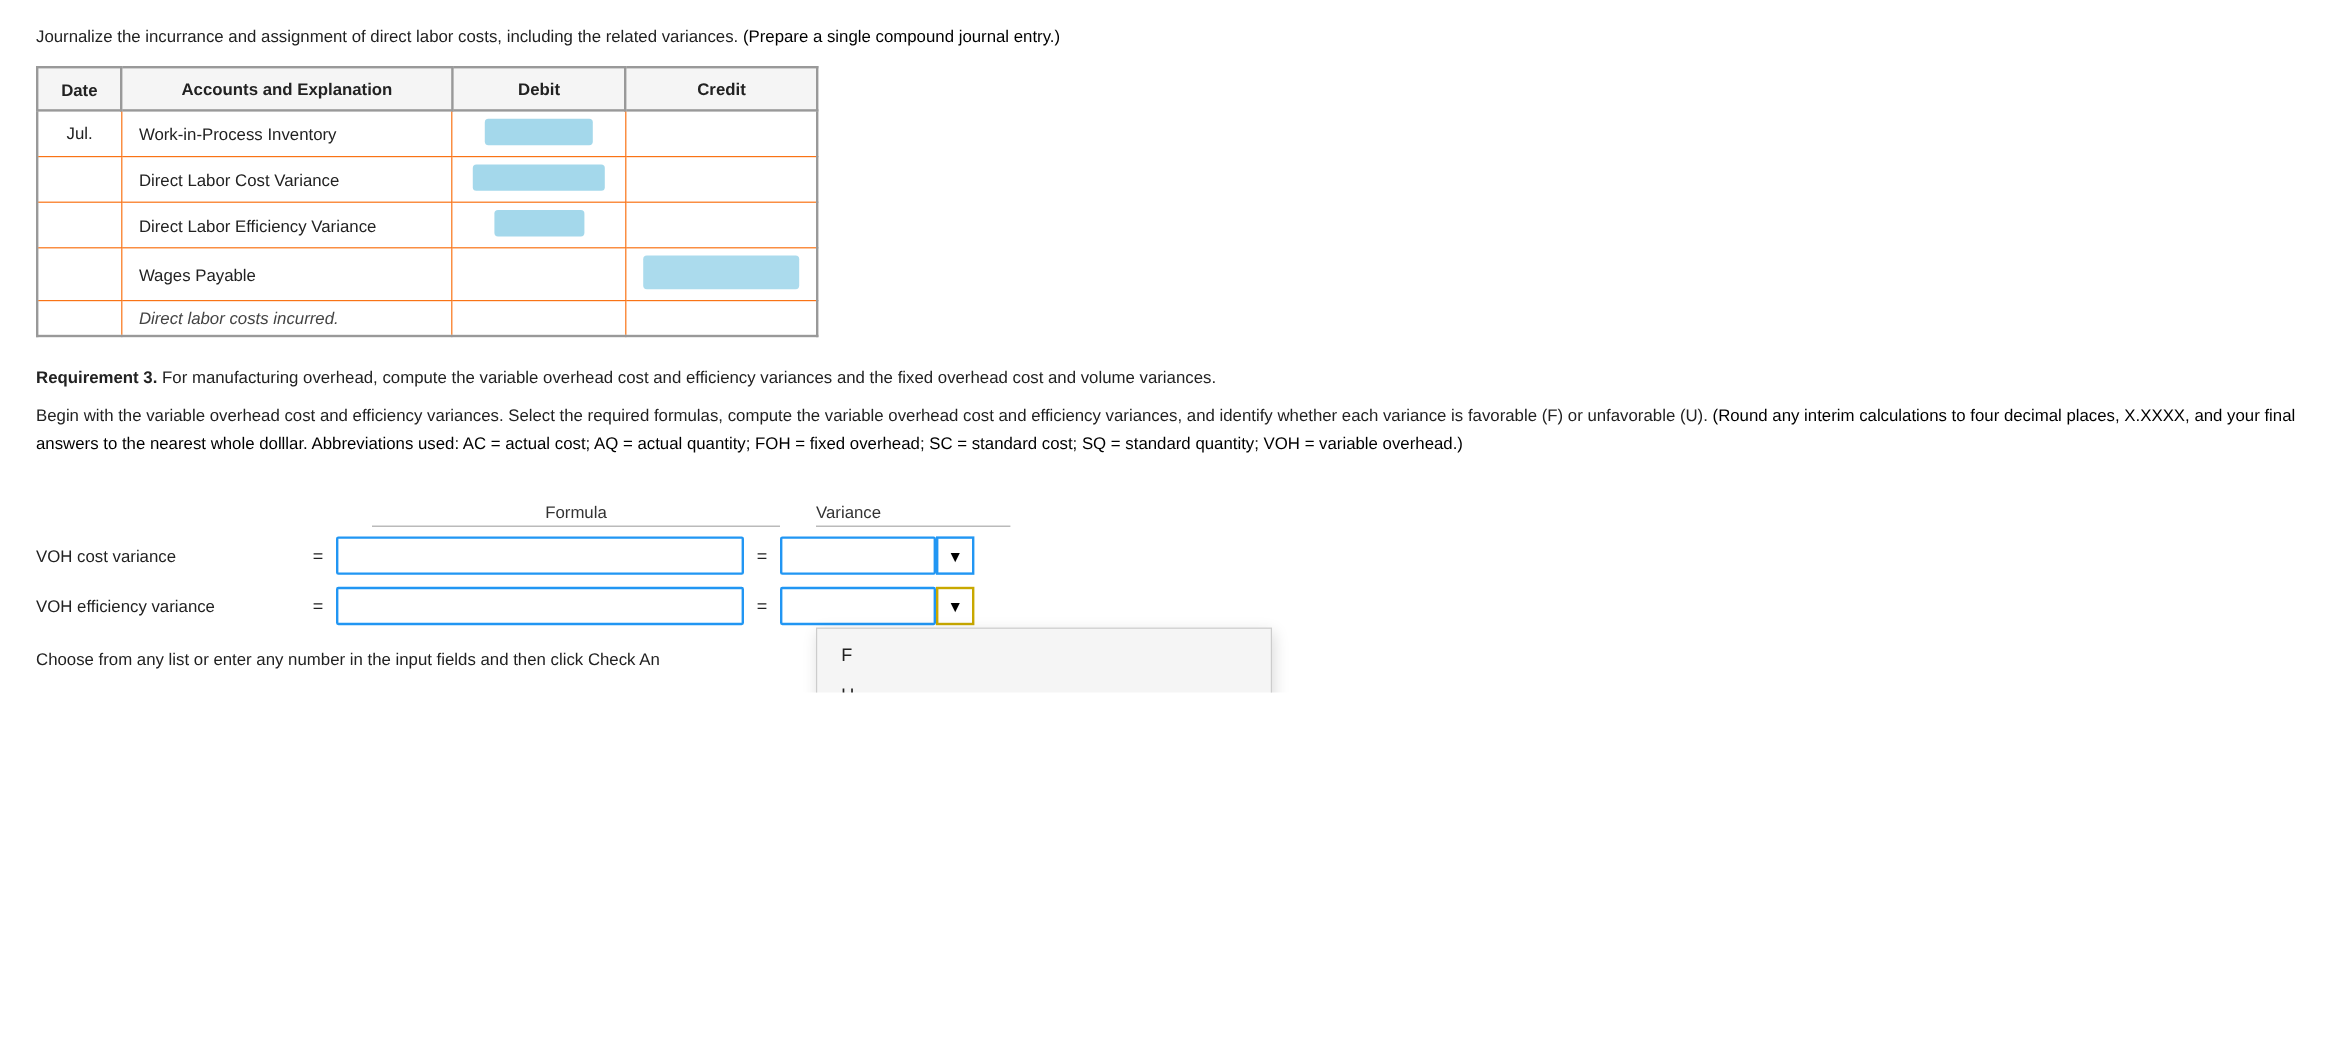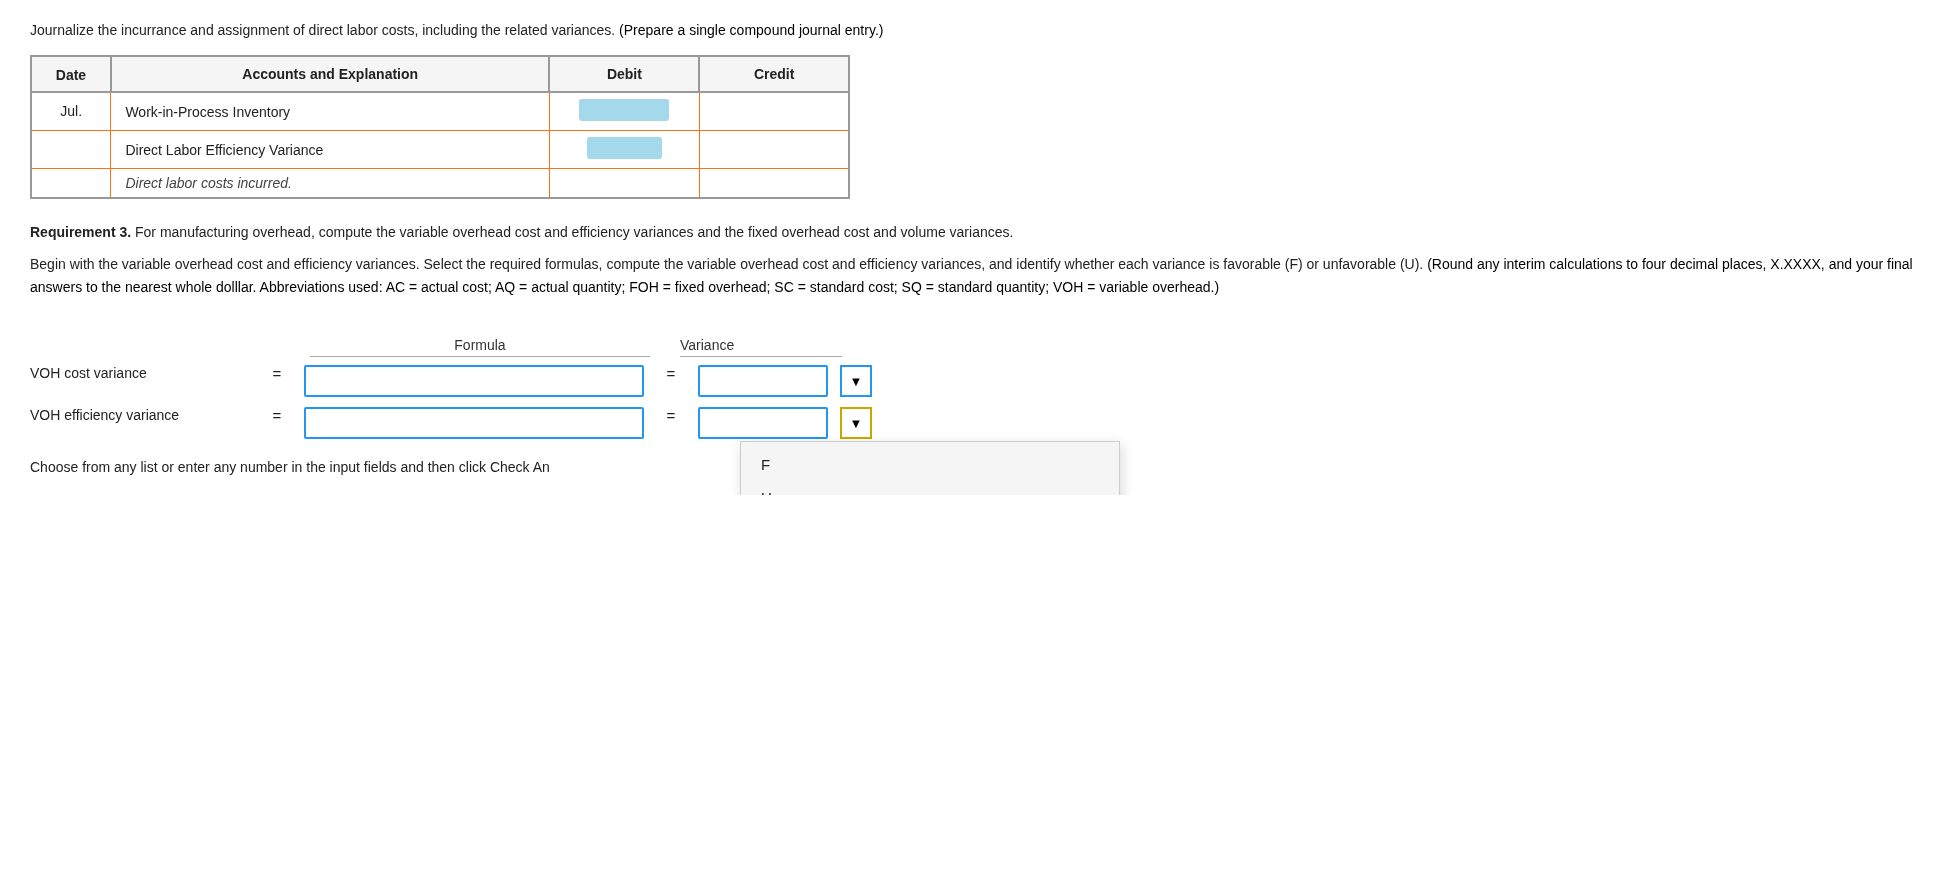--- a/index.html
+++ b/index.html
@@ -13,21 +13,21 @@
     .intro-text {
       margin-bottom: 14px;
       font-size: 14px;
       line-height: 1.5;
     }
     .green-text {
       color: #000000;
     }
     
     .journal-table {
-      width: 820px;
+      width: 652px;
       border-collapse: collapse;
       margin-bottom: 22px;
       border: 2px solid #999;
     }
     .journal-table th {
       background: #f5f5f5;
       border: 2px solid #999;
       padding: 8px 14px;
       text-align: center;
       font-weight: bold;
@@ -81,23 +81,23 @@
       margin-bottom: 4px;
     }
 
     
     .formula-section {
       margin-bottom: 20px;
     }
 
     .formula-row {
       display: flex;
-      align-items: flex-start;
+      align-items: center;
       margin-bottom: 10px;
-      gap: 12px;
+      gap: 0px;
     }
     .formula-label {
       width: 220px;
       font-size: 14px;
       color: #222;
     }
     .formula-eq {
       width: 30px;
       text-align: center;
       font-size: 15px;
@@ -200,30 +200,46 @@
 
     <tr>
       <td class="date-col">Jul.</td>
       <td class="account-col">Work-in-Process Inventory</td>
       <td class="debit-col">
         <span class="blurred-box"></span>
       </td>
       <td class="credit-col"></td>
     </tr>
 
+    <tr>
+      <td class="date-col"></td>
+      <td class="account-col">Direct Labor Cost Variance</td>
+      <td class="debit-col">
+        <span class="blurred-box-wide"></span>
+      </td>
+      <td class="credit-col"></td>
+    </tr>
 
     <tr>
       <td class="date-col"></td>
       <td class="account-col">Direct Labor Efficiency Variance</td>
       <td class="debit-col">
         <span class="blurred-box" style="width:75px;"></span>
       </td>
       <td class="credit-col"></td>
     </tr>
 
+    <tr>
+      <td class="date-col"></td>
+      <td class="account-col indented">Wages Payable</td>
+      <td class="debit-col"></td>
+      <td class="credit-col">
+        <span class="blurred-box-credit"></span>
+      </td>
+    </tr>
 
     <tr>
       <td class="date-col"></td>
       <td class="account-col italic-row">Direct labor costs incurred.</td>
       <td class="debit-col"></td>
       <td class="credit-col"></td>
     </tr>
   </tbody>
 </table>
 

